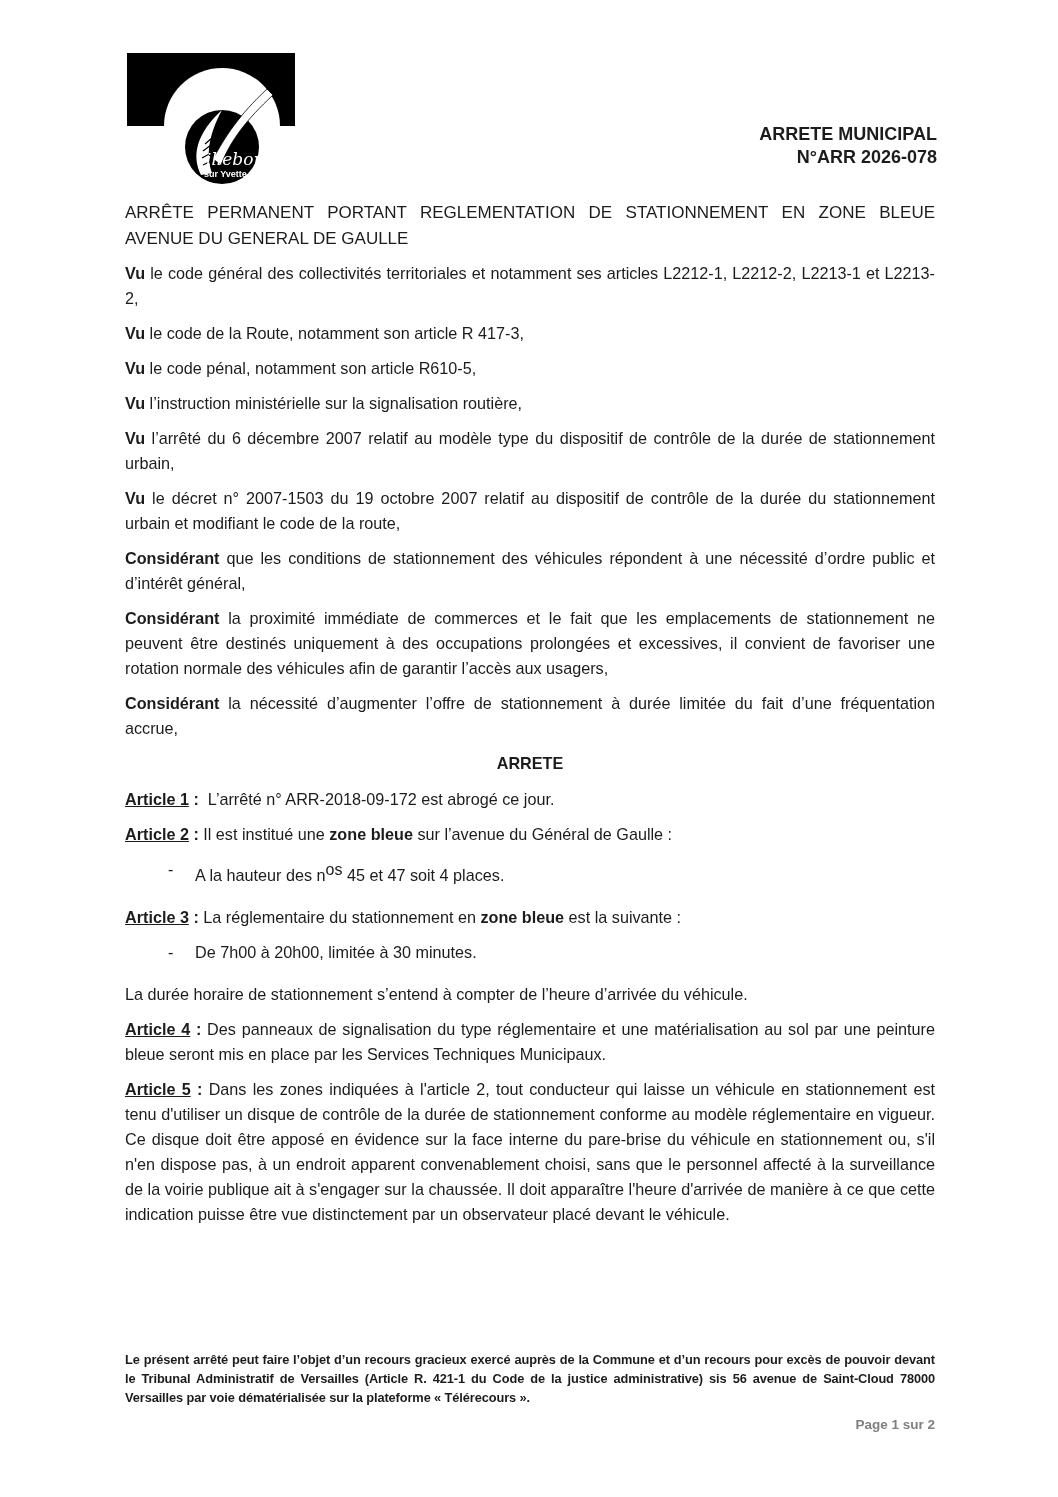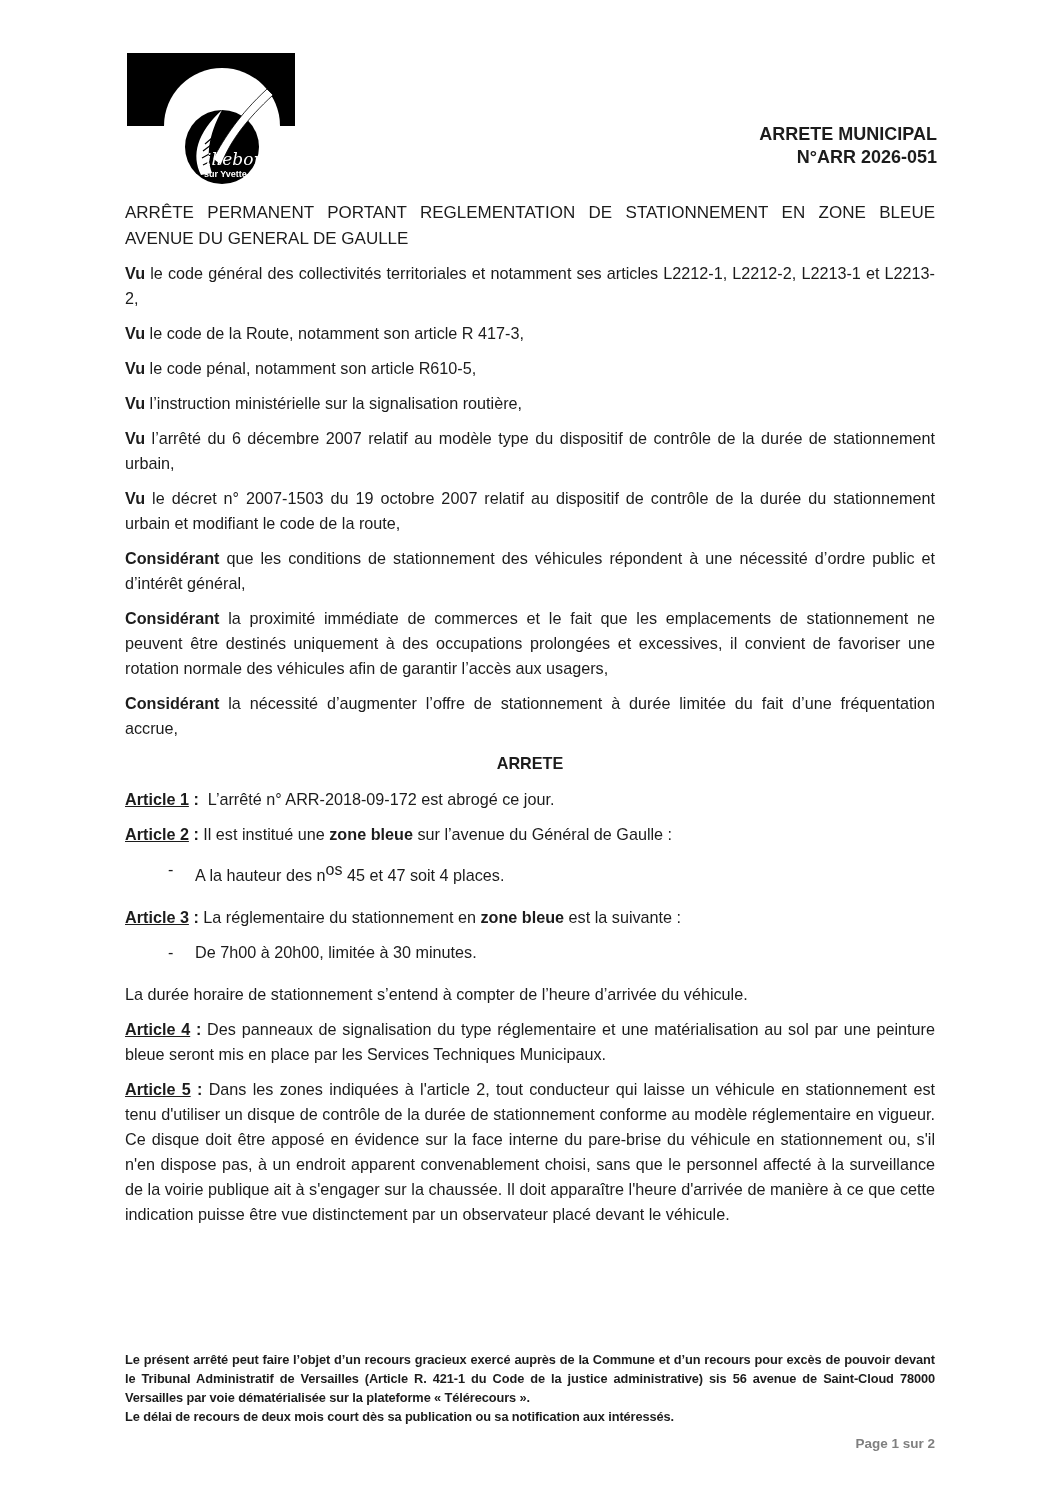--- a/index.html
+++ b/index.html
@@ -55,21 +55,21 @@
         <circle cx="95" cy="94" r="37" fill="#000000"></circle>
         <path d="M 74 122 C 64 102 70 80 95 57 C 81 83 79 103 85 120 Z" fill="#ffffff"></path>
         <path d="M 86 106 C 98 84 112 62 140 36 L 146 42 C 120 66 103 88 94 112 Z" fill="#ffffff" stroke="#000000" stroke-width="0.8"></path>
         <path d="M76 112l8-4M75 105l9-5M76 98l8-6M78 91l7-6" stroke="#000000" stroke-width="1.2" fill="none"></path>
         <text x="79" y="112" font-size="17" font-style="italic" font-family="DejaVu Serif, serif" fill="#ffffff">illebon</text>
         <text x="77" y="124" font-size="9" font-weight="bold" font-family="Liberation Sans, sans-serif" fill="#ffffff">sur Yvette</text>
       </svg>
     </div>
     <div class="arrete-ref">
       <div>ARRETE MUNICIPAL</div>
-      <div>N°ARR 2026-051</div>
+      <div>N°ARR 2026-078</div>
     </div>
   </header>
 
   <main class="doc-body">
     <h1 class="doc-title">ARRÊTE PERMANENT PORTANT REGLEMENTATION DE STATIONNEMENT EN ZONE BLEUE AVENUE DU GENERAL DE GAULLE</h1>
     <div id="blocks">
         <p class="p"><span class="b">Vu</span><span> le code général des collectivités territoriales et notamment ses articles L2212-1, L2212-2, L2213-1 et L2213-2,</span></p>
         <p class="p"><span class="b">Vu</span><span> le code de la Route, notamment son article R 417-3,</span></p>
         <p class="p"><span class="b">Vu</span><span> le code pénal, notamment son article R610-5,</span></p>
         <p class="p"><span class="b">Vu</span><span> l’instruction ministérielle sur la signalisation routière,</span></p>
@@ -85,17 +85,16 @@
         <p class="p"><span class="b u">Article 3</span><span class="b"> :</span><span> La réglementaire du stationnement en </span><span class="b">zone bleue</span><span> est la suivante :</span></p>
         <p class="li"><span class="dash">-</span><span><span>De 7h00 à 20h00, limitée à 30 minutes.</span></span></p>
         <p class="p"><span>La durée horaire de stationnement s’entend à compter de l’heure d’arrivée du véhicule.</span></p>
         <p class="p"><span class="b u">Article 4</span><span class="b"> :</span><span> Des panneaux de signalisation du type réglementaire et une matérialisation au sol par une peinture bleue seront mis en place par les Services Techniques Municipaux.</span></p>
         <p class="p"><span class="b u">Article 5</span><span class="b"> :</span><span> Dans les zones indiquées à l'article 2, tout conducteur qui laisse un véhicule en stationnement est tenu d'utiliser un disque de contrôle de la durée de stationnement conforme au modèle réglementaire en vigueur. Ce disque doit être apposé en évidence sur la face interne du pare-brise du véhicule en stationnement ou, s'il n'en dispose pas, à un endroit apparent convenablement choisi, sans que le personnel affecté à la surveillance de la voirie publique ait à s'engager sur la chaussée. Il doit apparaître l'heure d'arrivée de manière à ce que cette indication puisse être vue distinctement par un observateur placé devant le véhicule.</span></p>
       </div>
   </main>
 
   <footer class="doc-footer">
     <p>Le présent arrêté peut faire l’objet d’un recours gracieux exercé auprès de la Commune et d’un recours pour excès de pouvoir devant le Tribunal Administratif de Versailles (Article R. 421-1 du Code de la justice administrative) sis 56 avenue de Saint-Cloud 78000 Versailles par voie dématérialisée sur la plateforme « Télérecours ».</p>
-    <p>Le délai de recours de deux mois court dès sa publication ou sa notification aux intéressés.</p>
     <div class="page-number">Page 1 sur 2</div>
   </footer>
 
 </div>
 
 </body></html>

